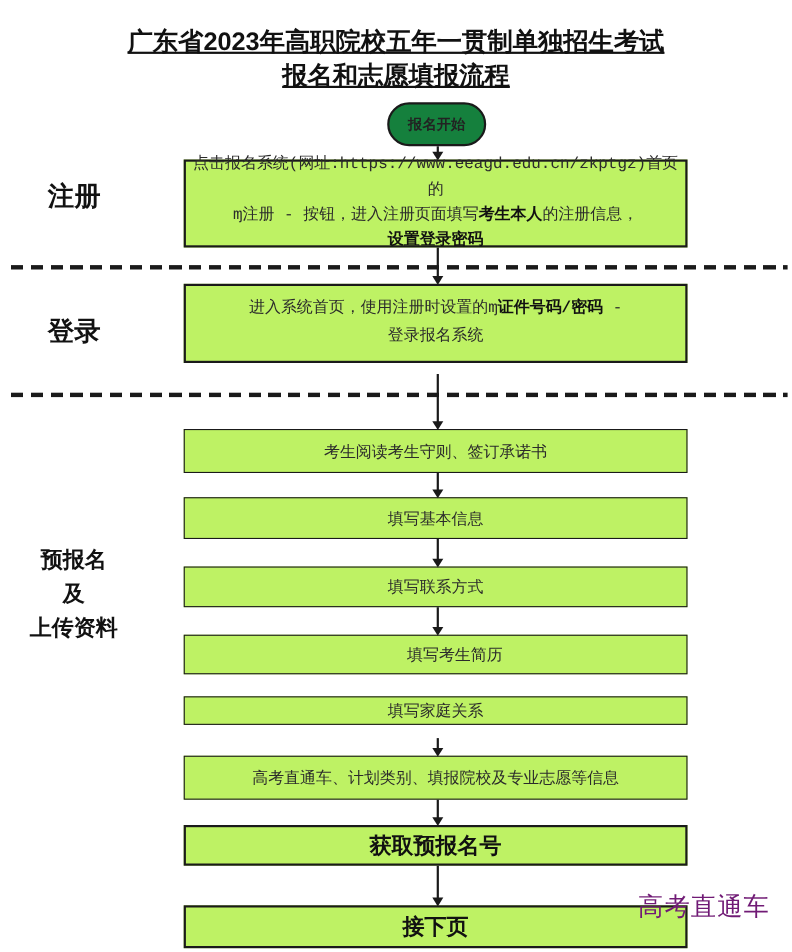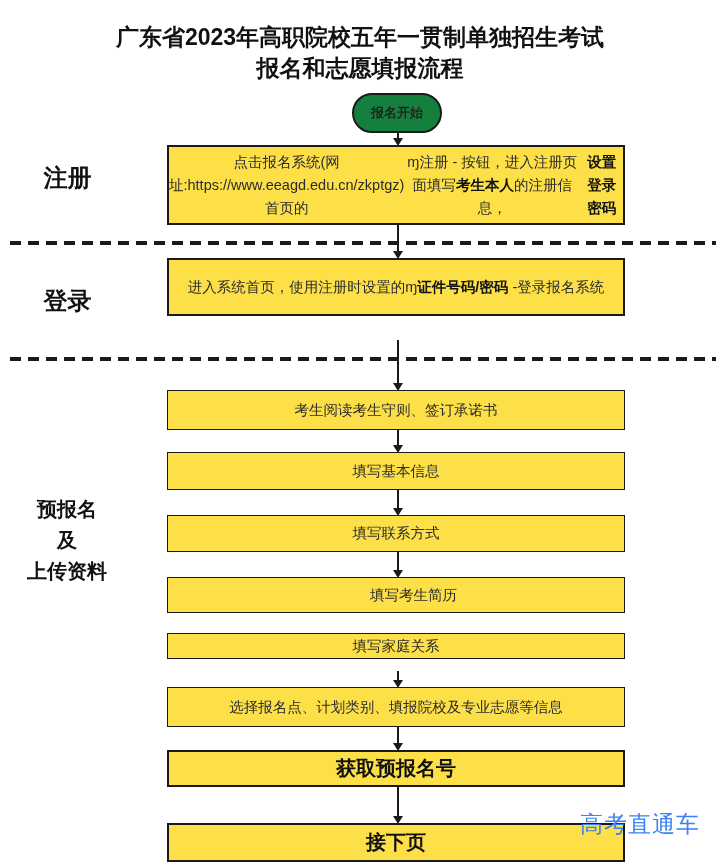--- a/index.html
+++ b/index.html
@@ -1,38 +1,38 @@
 <!DOCTYPE html>
 <html><head>
 <meta charset="utf-8">
 <style>
   html,body{margin:0;padding:0;background:#ffffff;}
   #page{position:relative;width:720px;height:865px;background:#ffffff;overflow:hidden;
         font-family:"Liberation Sans",sans-serif;color:#1f1f1f;}
 
   
   .title{position:absolute;left:0;top:22px;width:720px;text-align:center;
-         font-size:23px;font-weight:bold;line-height:31px;color:#111;}
+         font-size:23px;font-weight:bold;line-height:31px;color:#111;text-decoration:underline;}
 
   
   .oval{position:absolute;left:352px;top:93px;width:90px;height:40px;border:2px solid #1a1a1a;
         border-radius:21px;display:flex;align-items:center;justify-content:center;
         font-size:13px;font-weight:600;color:#222;background:#15803d;box-sizing:border-box;}
 
   
-  .fbox{position:absolute;left:167px;width:458px;border:1.5px solid #1a1a1a;background:#fde047;
-        box-sizing:border-box;display:flex;flex-direction:row;align-items:center;
-        justify-content:center;text-align:center;font-size:14.5px;color:#2b2b2b;z-index:2;}
+  .fbox{position:absolute;left:167px;width:458px;border:1.5px solid #1a1a1a;background:#bef264;
+        box-sizing:border-box;display:flex;flex-direction:column;align-items:center;
+        justify-content:center;text-align:center;font-size:14.5px;color:#2b2b2b;z-index:2;font-family:Liberation Mono, monospace;}
   .fbox .tline{line-height:23px;}
   .fbox .bd{font-weight:bold;color:#111;}
   .thick{border-width:2px;}
   .big{font-size:20px;font-weight:bold;color:#111;}
 
   #box1{top:145px;height:80px;}
-  #box2{top:258px;height:58px;}
+  #box2{top:258px;height:72px;}
   #box2 .tline{line-height:25px;}
   #box3{top:390px;height:40px;}
   #box4{top:452px;height:38px;}
   #box5{top:515px;height:37px;}
   #box6{top:577px;height:36px;padding-left:35px;}
   #box7{top:633px;height:26px;}
   #box8{top:687px;height:40px;}
   #box9{top:750px;height:37px;}
   #box10{top:823px;height:39px;}
 
@@ -59,21 +59,21 @@
   #dash2{top:357px;}
 
   
   .stage{position:absolute;text-align:center;font-weight:bold;color:#111;}
   #stage1{left:20px;top:162px;width:95px;font-size:24px;}
   #stage2{left:20px;top:285px;width:95px;font-size:24px;}
   #stage3{left:8px;top:494px;width:118px;font-size:20px;}
   #stage3 .tline{line-height:31px;}
 
   
-  .watermark{position:absolute;left:580px;top:809px;font-size:23px;color:#3b82f6;
+  .watermark{position:absolute;left:580px;top:809px;font-size:23px;color:#701a75;
              font-family:"Liberation Serif",serif;letter-spacing:1px;z-index:4;}
 </style>
 </head>
 <body>
 
 <div id="page">
 
   <div class="title">
     <div>广东省2023年高职院校五年一贯制单独招生考试</div>
     <div>报名和志愿填报流程</div>
@@ -155,21 +155,21 @@
       <div class="tline"><span>及</span></div>
       <div class="tline"><span>上传资料</span></div>
     </div>
 
   <div class="arrow" id="arr6">
       <span class="shaft"></span>
       <span class="head"></span>
     </div>
 
   <div class="fbox" id="box8">
-    <span>选择报名点、计划类别、填报院校及专业志愿等信息</span>
+    <span>高考直通车、计划类别、填报院校及专业志愿等信息</span>
   </div>
 
   <div class="arrow" id="arr7">
       <span class="shaft"></span>
       <span class="head"></span>
     </div>
 
   <div class="fbox thick big" id="box9">
     <span>获取预报名号</span>
   </div>

